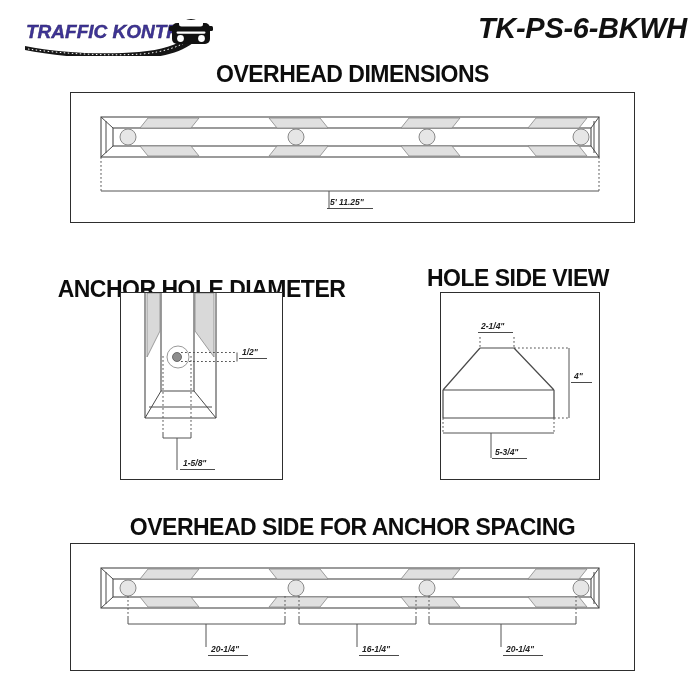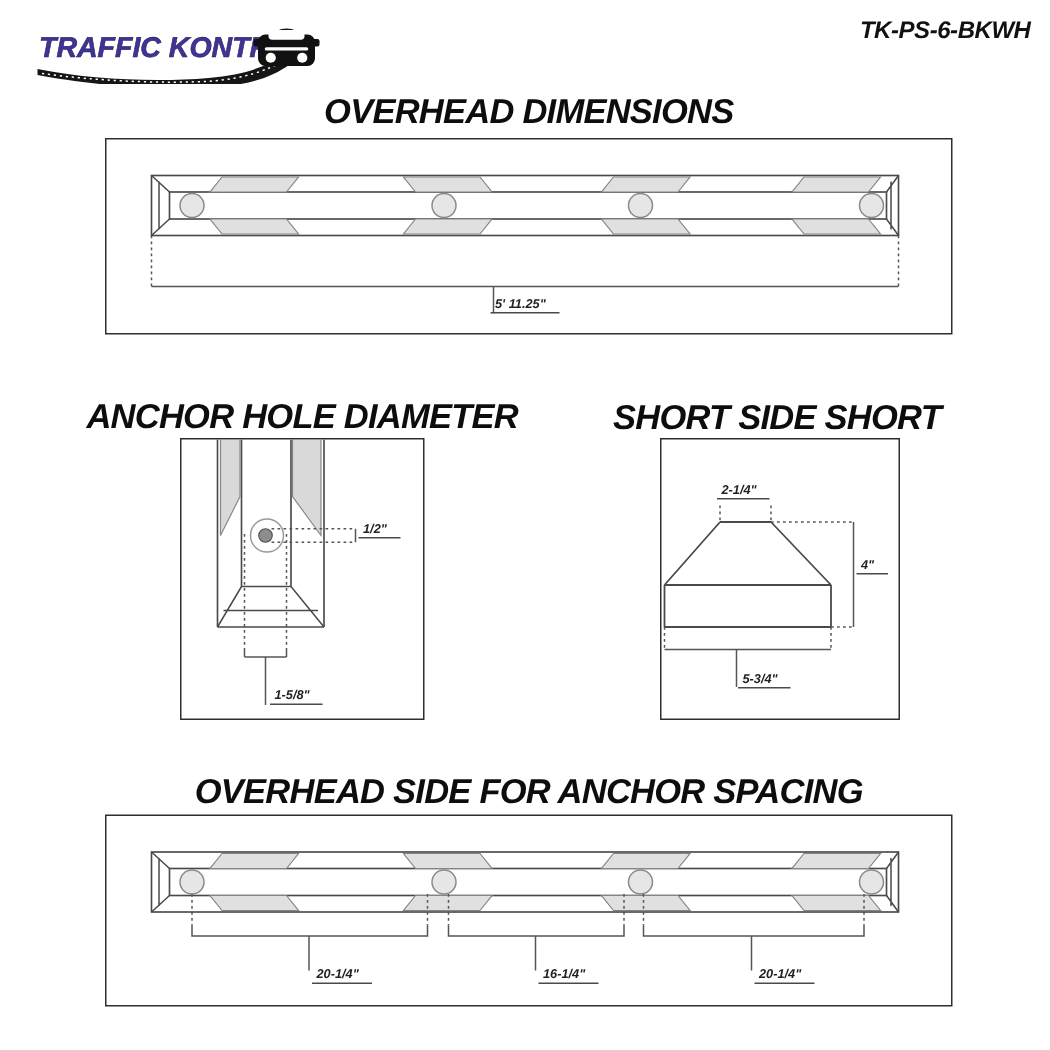--- a/index.html
+++ b/index.html
@@ -1,24 +1,24 @@
 <!DOCTYPE html>
 <html><head>
 <meta charset="utf-8">
 <style>
   html,body{margin:0;padding:0;background:#fff;}
   body{width:700px;height:700px;position:relative;overflow:hidden;
        font-family:"Liberation Sans",sans-serif;}
   .panel{position:absolute;border:1.5px solid #2e2e2e;background:#fff;box-sizing:border-box;}
   .panel svg{position:absolute;left:0;top:0;}
-  .title{position:absolute;font-style:italic;font-weight:700;font-size:23px;
+  .title{position:absolute;font-weight:700;font-size:23px;
          letter-spacing:-0.5px;color:#0d0d0d;text-align:center;white-space:nowrap;}
   .dim{position:absolute;font-style:italic;font-weight:700;font-size:8.5px;line-height:1.1;
        color:#222;border-bottom:1.2px solid #4a4a4a;padding:0 9px 1px 3px;white-space:nowrap;}
-  .product-code{position:absolute;font-style:italic;font-weight:700;font-size:16px;
+  .product-code{position:absolute;font-style:italic;font-weight:700;font-size:29px;
        letter-spacing:-0.3px;color:#111;}
   .logo{position:absolute;left:24px;top:8px;width:192px;height:48px;}
 </style>
 </head>
 <body>
 
 <div class="logo">
   <svg width="192" height="48" viewBox="0 0 192 48">
 
     <g>
@@ -69,21 +69,21 @@
     </g>
     <path d="M30,24 L42,35 M30,64 L42,53 M528,24 L520,35 M528,64 L520,53 M35,28 V60 M523,28 V60" stroke="#4a4a4a" stroke-width="1" fill="none"></path>
     <g stroke="#555" stroke-width="1" fill="none">
       <path d="M30,64 V98 M528,64 V98" stroke-dasharray="1.8 2.2"></path>
       <path d="M30,98 H528 M258,98 V116"></path>
     </g>
   </svg>
   <span class="dim" style="left:256px;top:105px;">5' 11.25"</span>
 </div>
 
-<div class="title" style="left:38px;top:264px;width:327px;">ANCHOR HOLE DIAMETER</div>
+<div class="title" style="left:38px;top:276px;width:327px;">ANCHOR HOLE DIAMETER</div>
 
 <div class="panel" style="left:120px;top:292px;width:163px;height:188px;">
   <svg width="160" height="185" viewBox="0 0 160 185">
     <g stroke="#4a4a4a" stroke-width="1.1" fill="none">
       <path d="M24,0 V125 M95,0 V125 M24,125 H95"></path>
       <path d="M40,0 V98 M73,0 V98 M40,98 H73"></path>
     </g>
     <g fill="#d9d9d9" stroke="#888" stroke-width="0.8">
       <polygon points="26,0 39,0 39,38 26,64"></polygon>
       <polygon points="74,0 93,0 93,64 74,38"></polygon>
@@ -97,21 +97,21 @@
     </g>
     <g stroke="#555" stroke-width="1" fill="none">
       <path d="M42,63 V139 M70,63 V139" stroke-dasharray="1.8 2.2"></path>
       <path d="M42,139 V145 M70,139 V145 M42,145 H70 M56,145 V177"></path>
     </g>
   </svg>
   <span class="dim" style="left:118px;top:55px;">1/2"</span>
   <span class="dim" style="left:59px;top:166px;">1-5/8"</span>
 </div>
 
-<div class="title" style="left:398px;top:265px;width:240px;">SHORT SIDE SHORT</div>
+<div class="title" style="left:398px;top:265px;width:240px;">HOLE SIDE VIEW</div>
 
 <div class="panel" style="left:440px;top:292px;width:160px;height:188px;">
   <svg width="157" height="185" viewBox="0 0 157 185">
     <g stroke="#4a4a4a" stroke-width="1.2" fill="none">
       <path d="M39,55 H73 M39,55 L2,97 M73,55 L113,97 M2,97 H113 M2,97 V125 M113,97 V125 M2,125 H113"></path>
     </g>
     <g stroke="#555" stroke-width="1" fill="none">
       <path d="M39,44 V55 M73,44 V55" stroke-dasharray="1.8 2.2"></path>
     </g>
     <g stroke="#555" stroke-width="1" fill="none">

